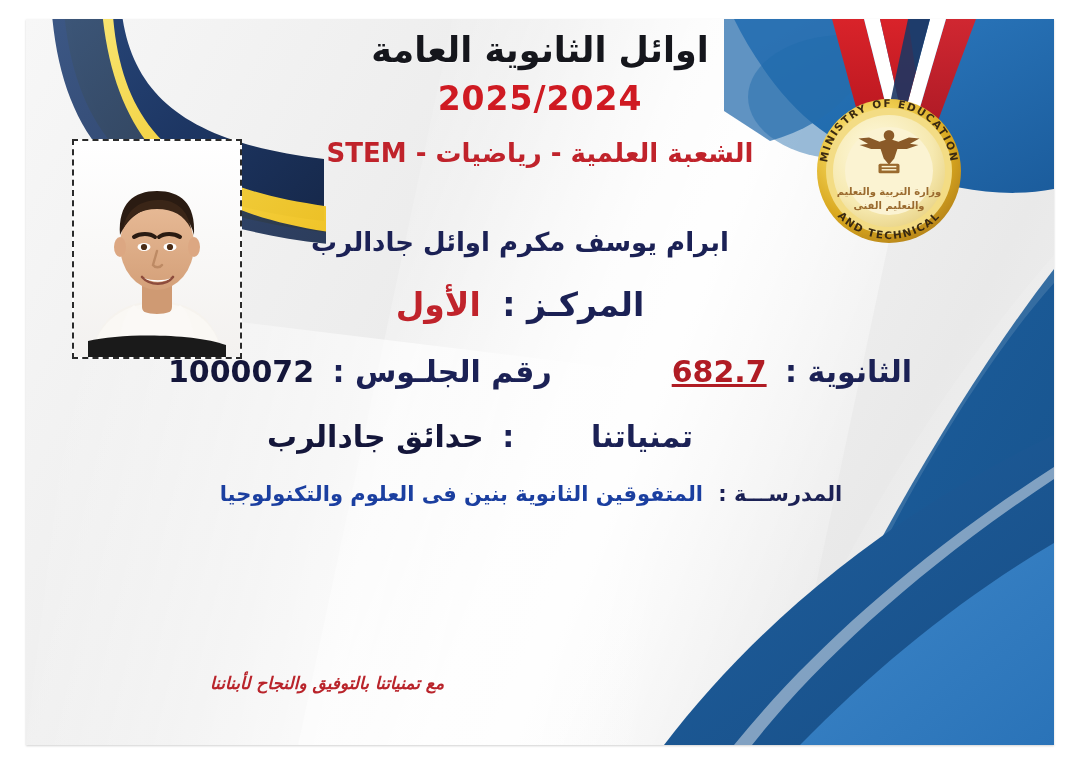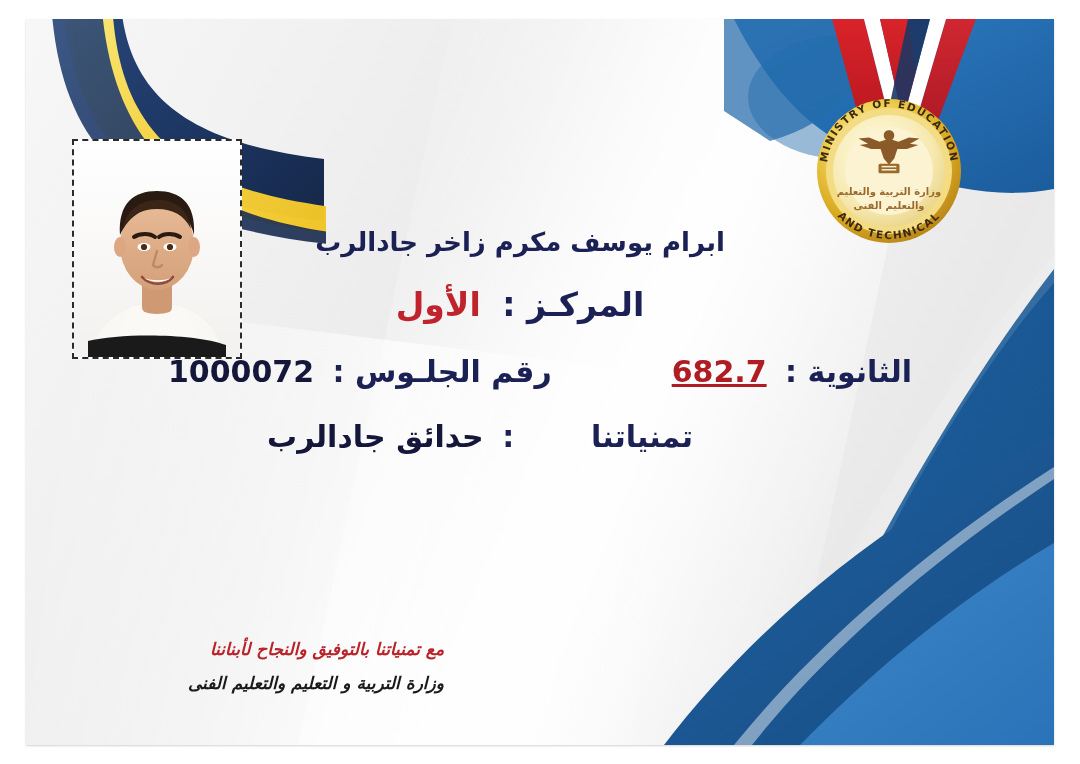--- a/index.html
+++ b/index.html
@@ -197,20 +197,25 @@
       <linearGradient id="gBR2" x1="0" y1="0" x2="1" y2="1">
         <stop offset="0%" stop-color="#3d86c8"></stop>
         <stop offset="100%" stop-color="#2a73b8"></stop>
       </linearGradient>
     </defs>
     <path d="M430,20 L430,330 L40,330 C130,212 262,100 430,20 Z" fill="url(#gBR1)"></path>
     <path d="M430,128 L430,330 L176,330 C252,252 338,182 430,128 Z" fill="url(#gBR2)"></path>
     <path d="M430,52 L430,64 C300,150 196,244 128,330 L110,330 C186,236 296,138 430,52 Z" fill="#ffffff" opacity=".45"></path>
   </svg>
 
+  <div id="header">
+    <div id="title-main">اوائل الثانوية العامة</div>
+    <div id="title-year">2025/2024</div>
+    <div id="title-track">الشعبة العلمية - رياضيات - STEM</div>
+  </div>
 
   <div id="photo-frame">
     <svg id="photo-canvas" viewBox="0 0 166 216">
       <defs>
         <linearGradient id="skin" x1="0" y1="0" x2="0" y2="1">
           <stop offset="0%" stop-color="#e8bb97"></stop>
           <stop offset="100%" stop-color="#d4a079"></stop>
         </linearGradient>
         <linearGradient id="bgph" x1="0" y1="0" x2="0" y2="1">
           <stop offset="0%" stop-color="#ffffff"></stop>
@@ -246,21 +251,21 @@
 
       <path d="M68,136 C76,145 92,145 99,136" stroke="#8d4c3c" stroke-width="2.6" fill="none" stroke-linecap="round"></path>
       <path d="M70,137 C78,142 90,142 97,137 C90,140 78,140 70,137 Z" fill="#ffffff"></path>
 
       <path d="M14,200 C46,192 120,192 152,204 L152,216 L14,216 Z" fill="#1a1a1a"></path>
     </svg>
   </div>
 
   <div id="info">
 
-    <div class="line-name">ابرام يوسف مكرم زاخر جادالرب</div>
+    <div class="line-name">ابرام يوسف مكرم اوائل جادالرب</div>
 
     <div class="line-rank">
       <span>المركـز</span>
       <span>:</span>
       <span class="val">الأول</span>
     </div>
 
     <div class="pairline">
       <div class="cell">
         <span>الثانوية</span>
@@ -278,21 +283,25 @@
     <div class="pairline">
       <div class="gap-lg"></div>
       <div class="cell">
         <span>تمنياتنا</span>
         <span class="gap-md" style="display:inline-block"></span>
         <span>:</span>
         <span class="val dark">حدائق جادالرب</span>
       </div>
     </div>
 
+    <div class="line-school">
+      <span>المدرســـة</span>
+      <span>:</span>
+      <span class="val">المتفوقين الثانوية بنين فى العلوم والتكنولوجيا</span>
+    </div>
 
   </div>
 
   <div id="footer">
     <div id="foot-wish">مع تمنياتنا بالتوفيق والنجاح لأبناننا</div>
-    <div id="foot-min">وزارة التربية و التعليم والتعليم الفنى</div>
   </div>
 
 </div>
 
 </body></html>

